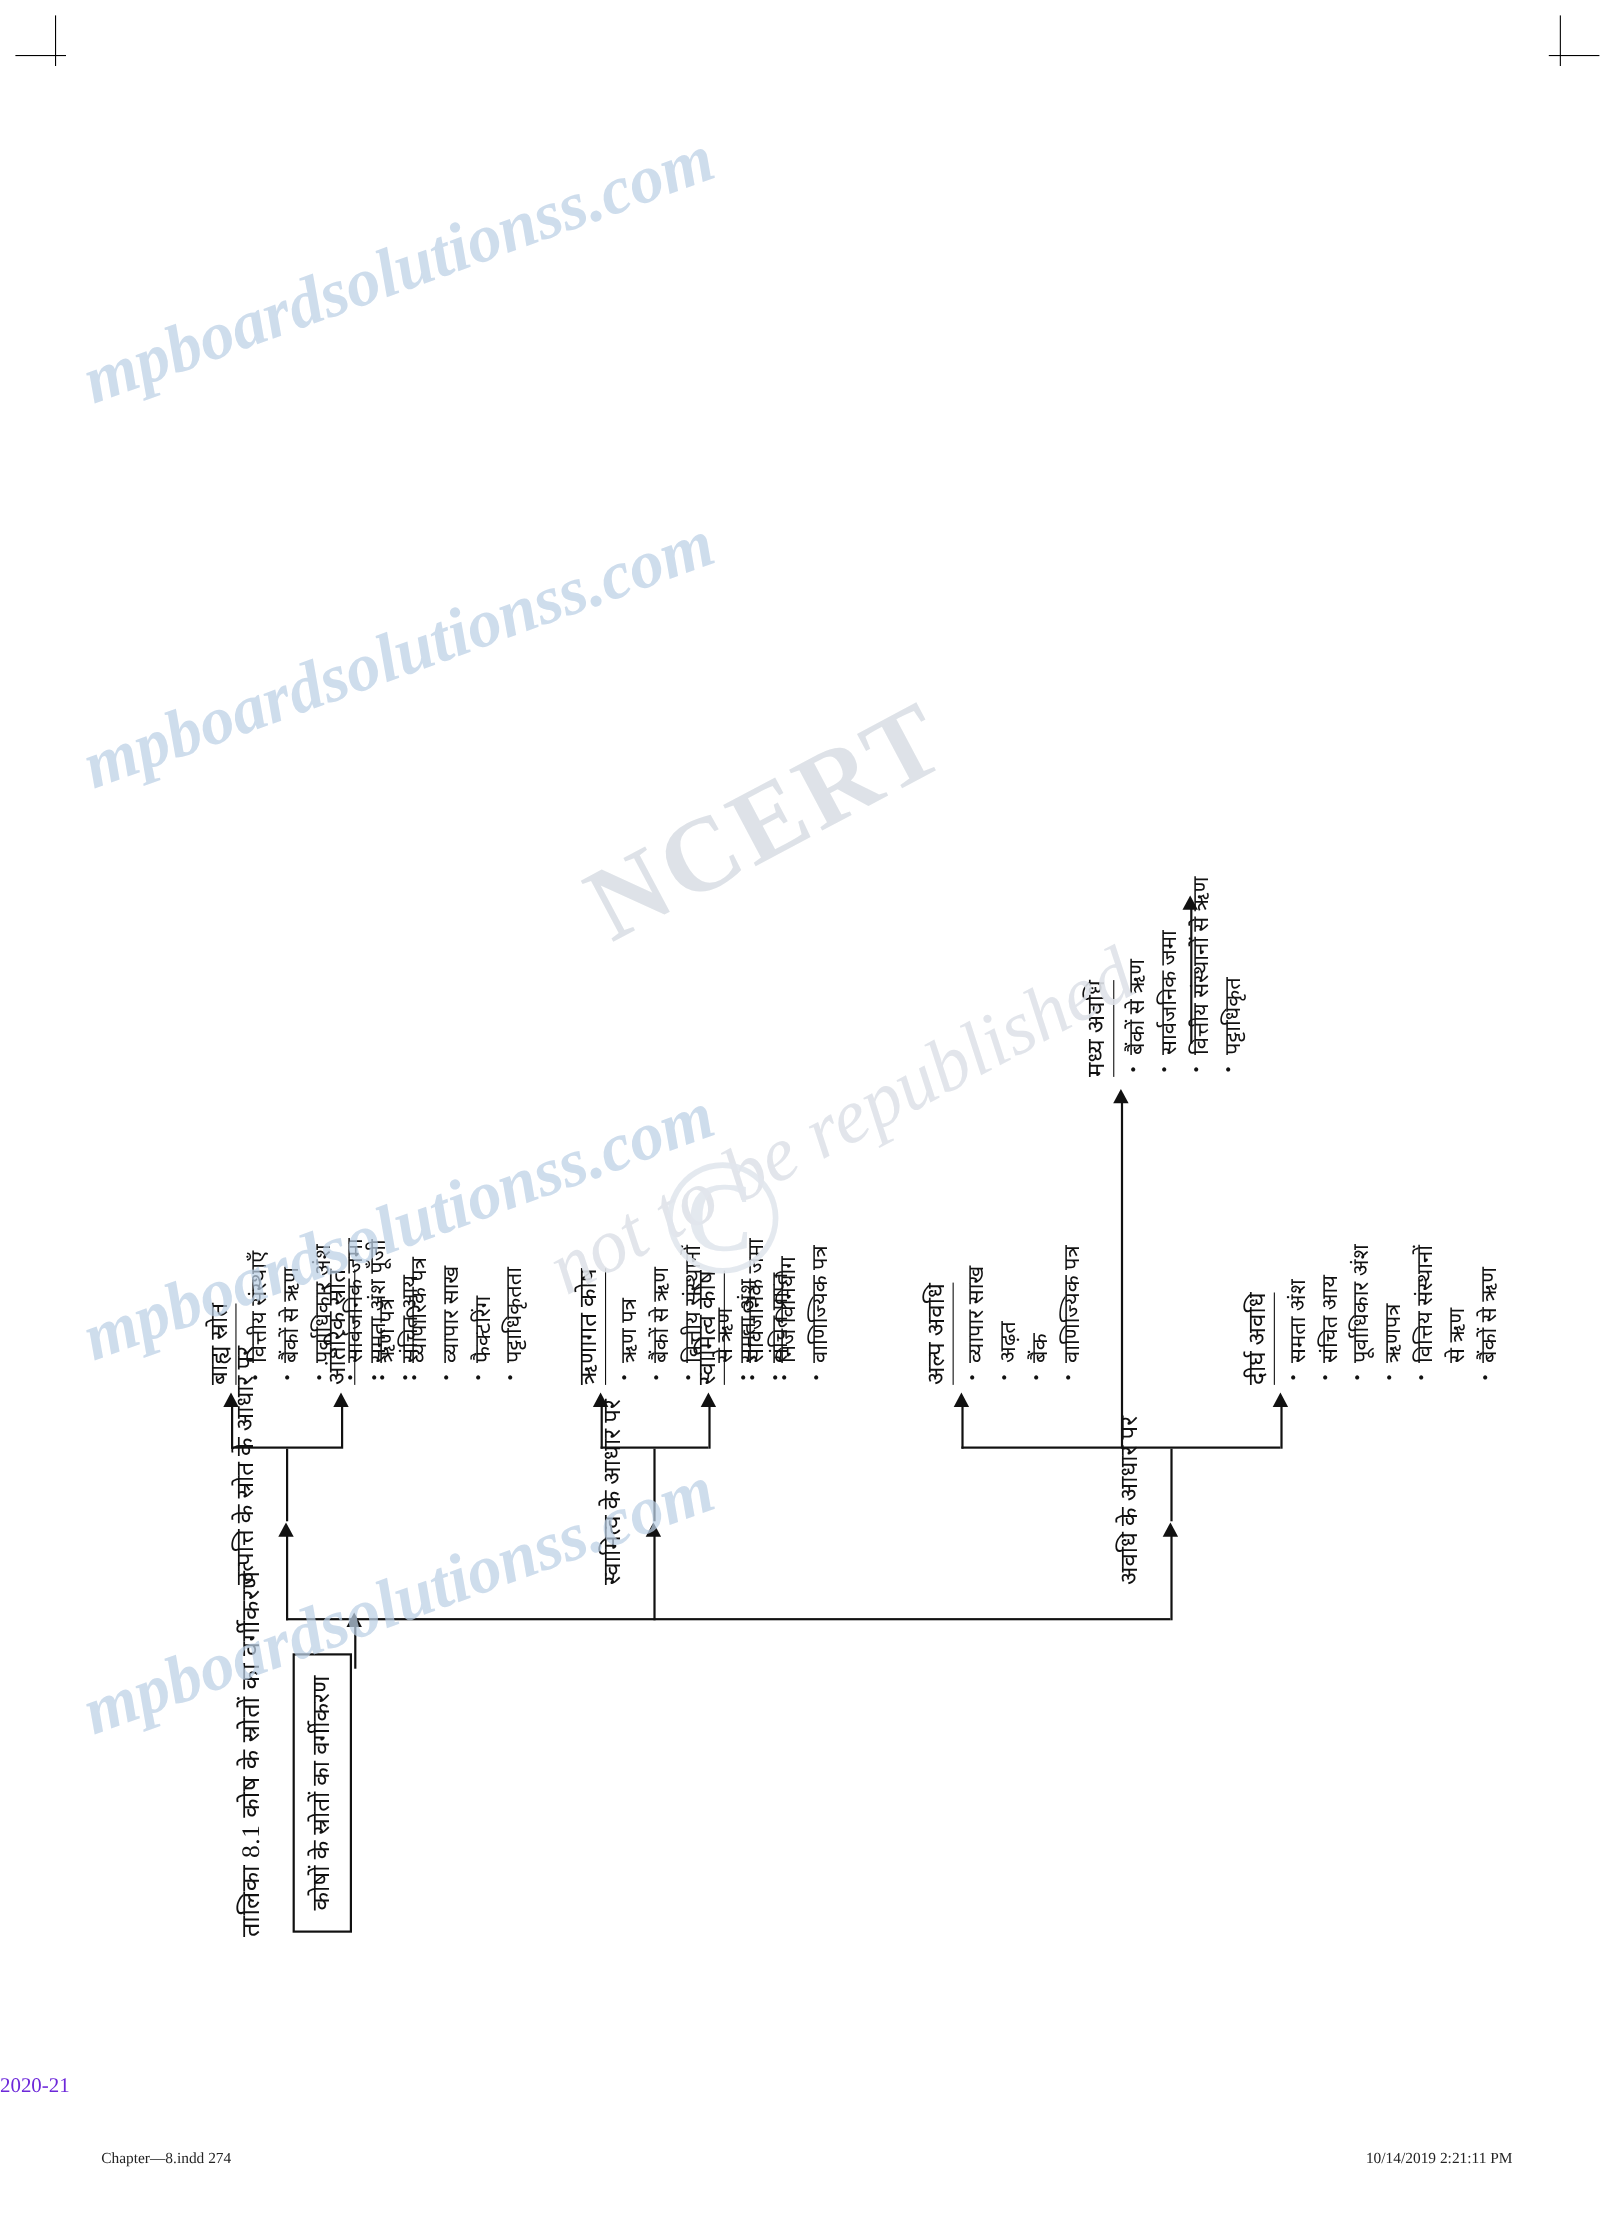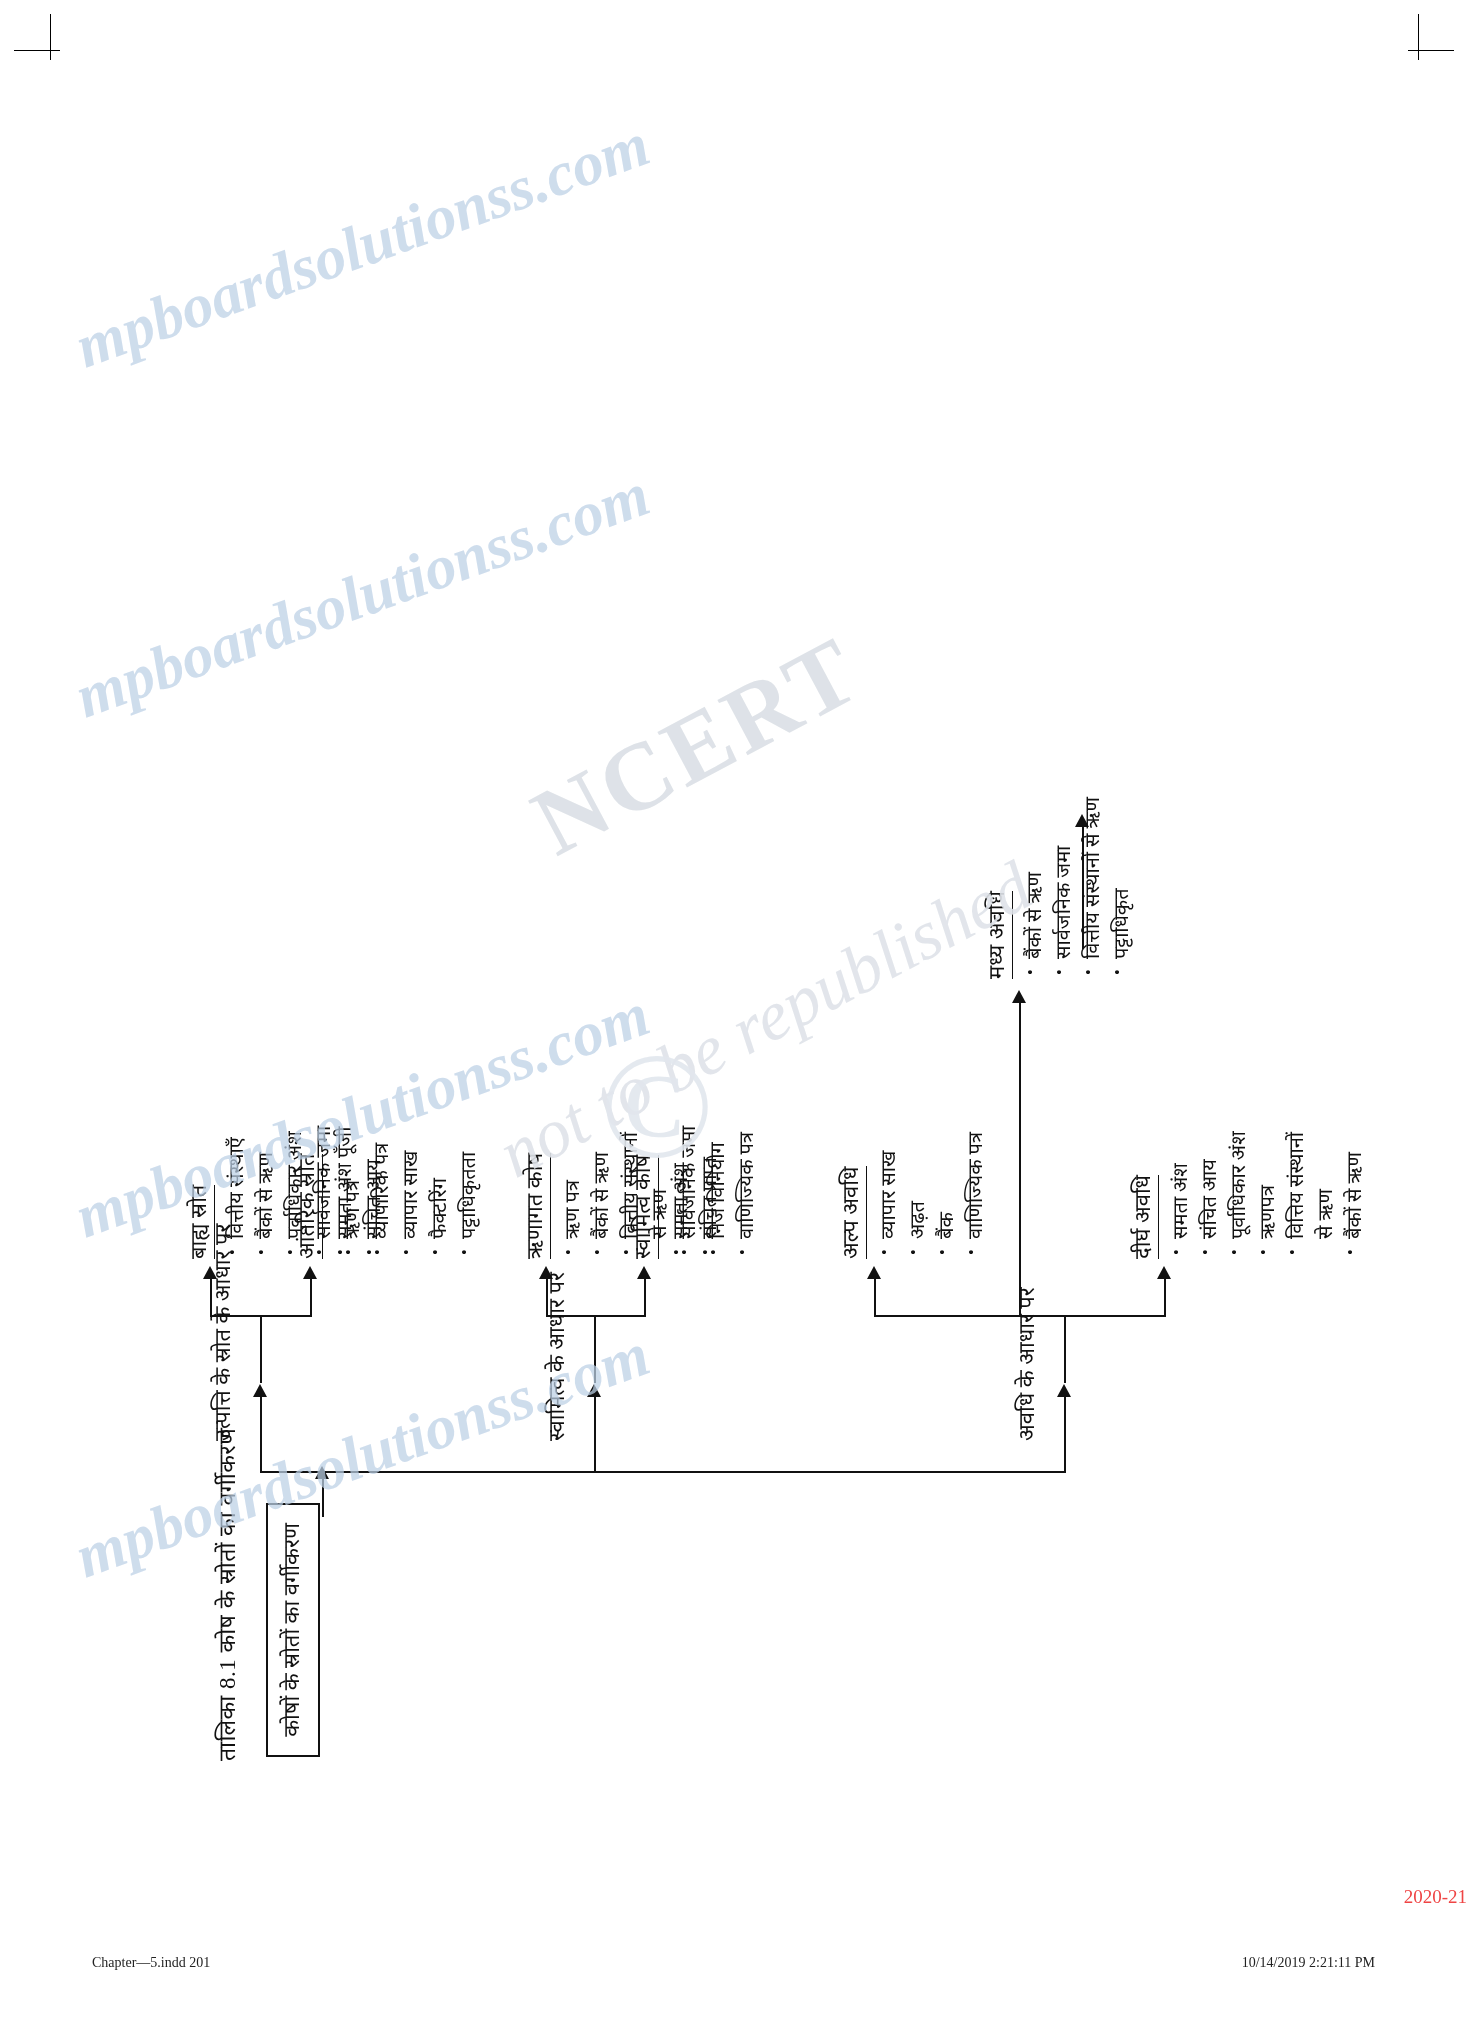--- a/index.html
+++ b/index.html
@@ -47,24 +47,24 @@
     font-size: 25px;
     color: #141414;
   }
 
   
   .footer-year {
     position: absolute;
     top: 1886px;
     left: 0;
     width: 1467px;
-    text-align: right;
+    text-align: left;
     font-family: "Liberation Serif", serif;
     font-size: 19px;
-    color: #ef4444;
+    color: #6d28d9;
   }
   .footer-file {
     position: absolute;
     top: 1955px;
     left: 92px;
     font-family: "Liberation Serif", serif;
     font-size: 14px;
     color: #222;
   }
   .footer-stamp {
@@ -372,16 +372,16 @@
 
   <div class="wm wm1">mpboardsolutionss.com</div>
   <div class="wm wm2">mpboardsolutionss.com</div>
   <div class="wm wm3">mpboardsolutionss.com</div>
   <div class="wm wm4">mpboardsolutionss.com</div>
   <div class="wm-ncert">NCERT</div>
   <div class="wm-notto">not to be republished</div>
   <div class="wm-copy">©</div>
 
   <div class="footer-year">2020-21</div>
-  <div class="footer-file">Chapter—5.indd   201</div>
+  <div class="footer-file">Chapter—8.indd   274</div>
   <div class="footer-stamp">10/14/2019   2:21:11 PM</div>
 
 </div>
 
 </body></html>

